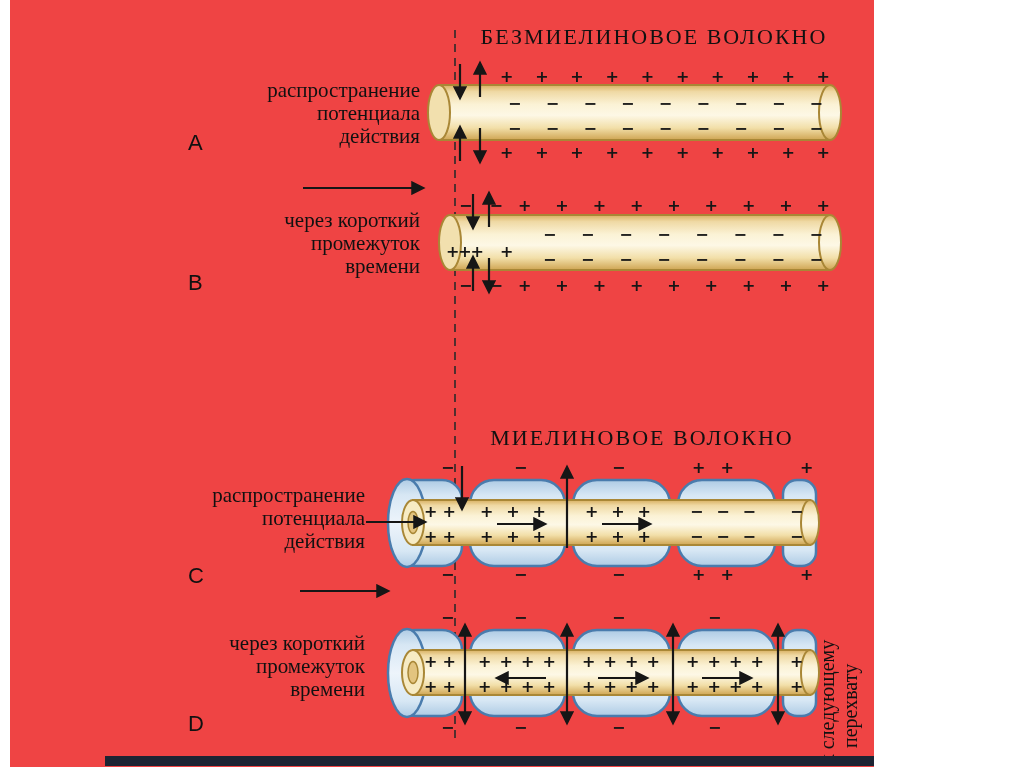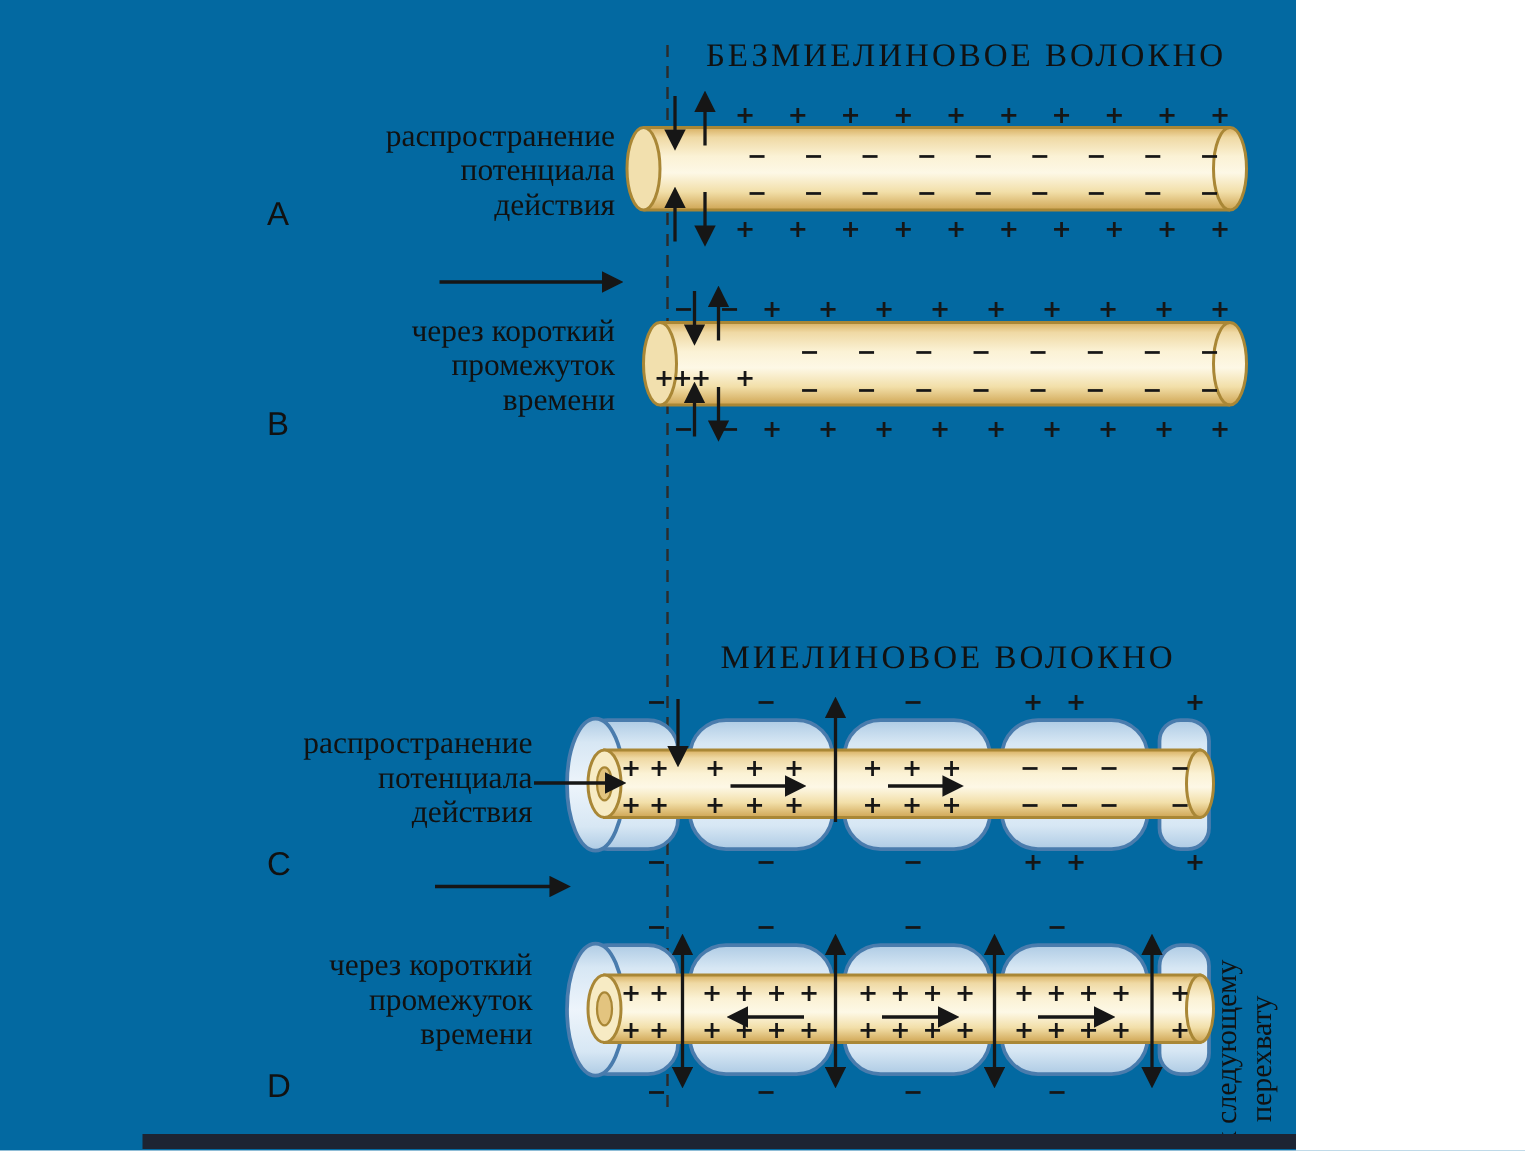--- a/index.html
+++ b/index.html
@@ -1,17 +1,17 @@
 <!DOCTYPE html>
 <html><head>
 <meta charset="utf-8">
 <style>
   html,body{margin:0;padding:0;background:#ffffff;}
-  .stage{position:relative;width:864px;height:767px;background:#0369a1;overflow:hidden;
-         font-family:"Liberation Serif",serif;}
+  .stage{position:relative;width:864px;height:767px;background:#ef4444;overflow:hidden;
+         font-family:"Liberation Serif",serif;margin-left:10px;}
   svg{display:block;}
   .title{font:22px "Liberation Serif",serif;letter-spacing:2px;fill:#111;}
   .lbl{font:21px "Liberation Serif",serif;fill:#111;}
   .panel-letter{font:22px "Liberation Sans",sans-serif;fill:#111;}
   .charge{font:bold 16px "DejaVu Sans",sans-serif;fill:#161616;}
   .flow-arrow{stroke:#161616;stroke-width:2.2;fill:none;}
   .dashed{stroke:#2b2b2b;stroke-width:1.6;stroke-dasharray:8 6;fill:none;}
   .axon-stroke{stroke:#A98736;stroke-width:2;}
   .axon-stroke-thin{stroke:#A98736;stroke-width:1.5;}
   .myelin{fill:url(#myelinGrad);stroke:#4A7CAD;stroke-width:2.5;}

